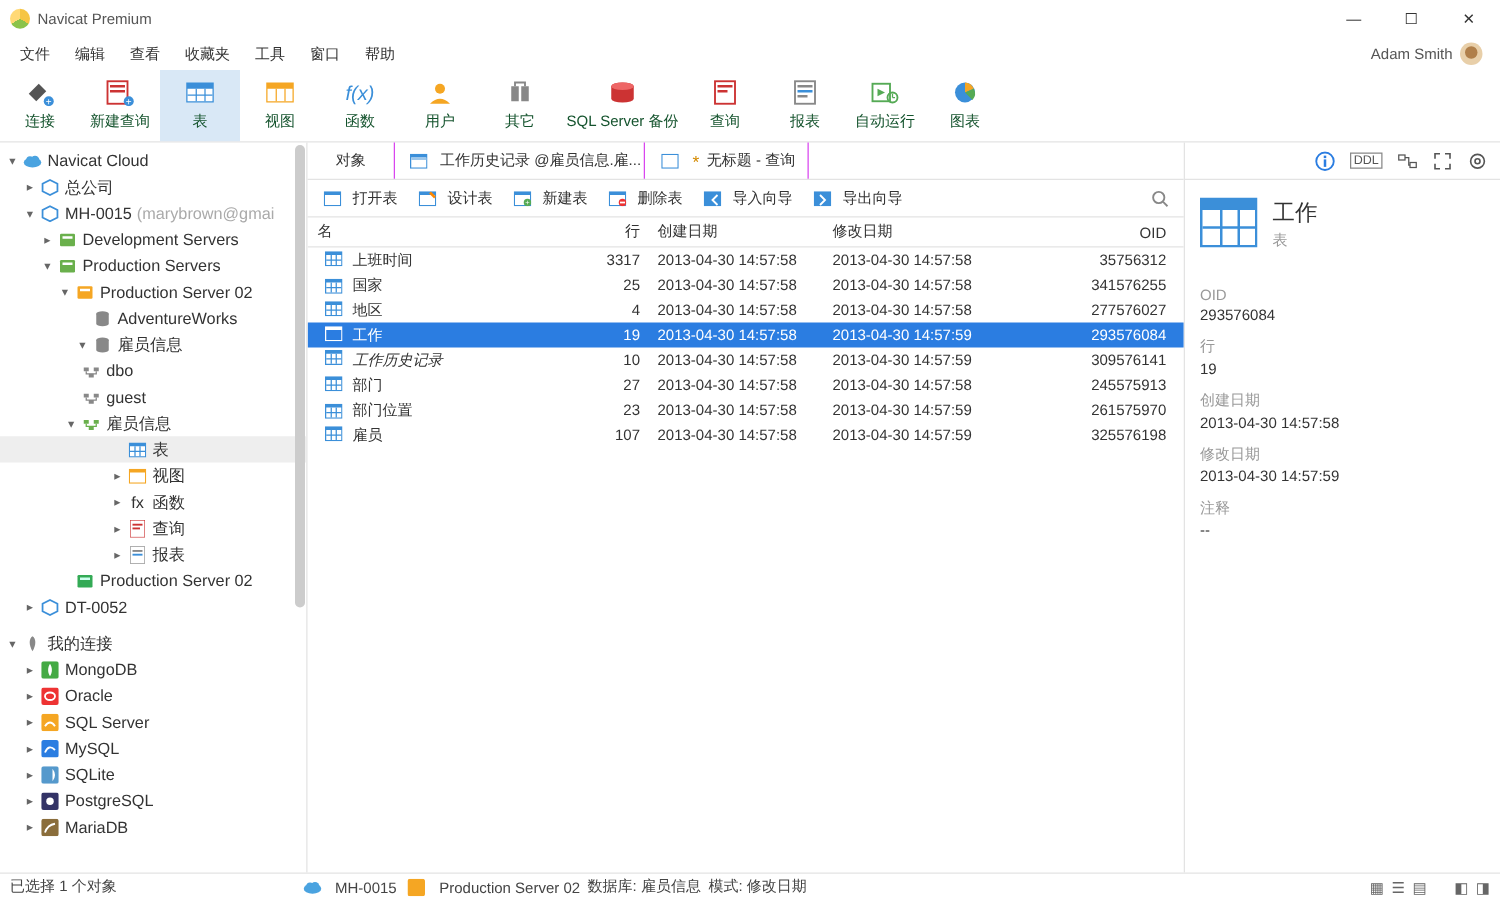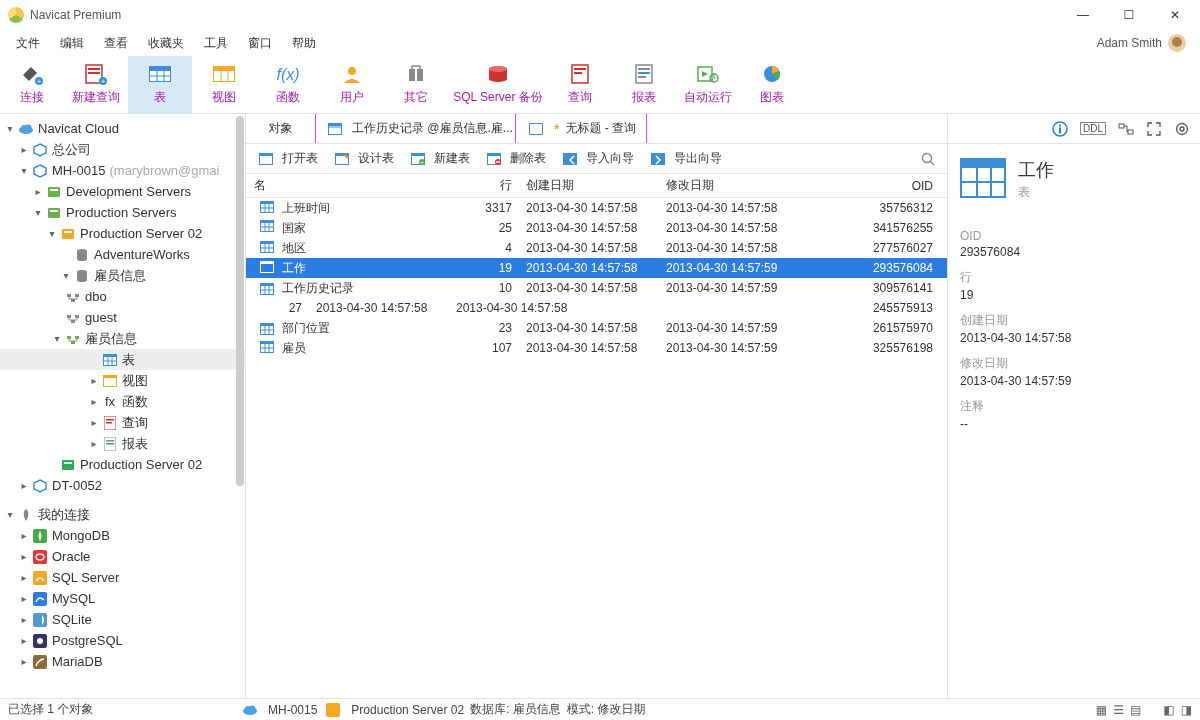--- a/index.html
+++ b/index.html
@@ -11,21 +11,21 @@
 .winbtns span { width: 26px; text-align: center; color: #333; cursor: default; }
 .menubar { height: 26px; display: flex; align-items: center; padding: 0 6px; color: #333; }
 .menubar .item { padding: 3px 10px; cursor: default; }
 .menubar .user { margin-left: auto; display: flex; align-items: center; gap: 6px; padding-right: 8px; color: #555; }
 .avatar { width: 18px; height: 18px; border-radius: 50%; background: #e8cfa9; position: relative; }
 .avatar::after { content: ""; position: absolute; left: 4px; top: 3px; width: 10px; height: 10px; border-radius: 50%; background: #b07f4a; }
 .toolbar { height: 58px; display: flex; align-items: stretch; border-bottom: 1px solid #e3e3e3; }
 .tbtn { width: 64px; display: flex; flex-direction: column; align-items: center; justify-content: center; gap: 4px; cursor: default; }
 .tbtn.active { background: #d9e8f6; }
 .tbtn .ic { width: 26px; height: 22px; display: flex; align-items: center; justify-content: center; }
-.tbtn .lbl { font-size: 12px; color: #a21caf; }
+.tbtn .lbl { font-size: 12px; color: #14532d; }
 svg { display: block; }
 .main { display: flex; height: calc(720px - 30px - 26px - 58px - 22px); }
 .sidebar { width: 246px; border-right: 1px solid #e3e3e3; overflow: hidden; position: relative; }
 .sidebar .scrollbar { position: absolute; right: 1px; top: 2px; width: 8px; height: 370px; background: #ccc; border-radius: 4px; }
 .tree { padding: 4px 0; font-size: 13px; }
 .node { display: flex; align-items: center; height: 21px; white-space: nowrap; cursor: default; }
 .node.sel { background: #eeeeee; }
 .arrow { width: 12px; text-align: center; color: #666; font-size: 10px; }
 .arrow.blank { visibility: hidden; }
 .nic { width: 16px; height: 16px; margin: 0 4px 0 2px; display: inline-flex; align-items: center; justify-content: center; }
@@ -616,21 +616,21 @@
                 </svg>
               </span>
               <span>上班时间</span>
             </div>
             <div class="col-rows">3317</div>
             <div class="col-cd">2013-04-30 14:57:58</div>
             <div class="col-md">2013-04-30 14:57:58</div>
             <div class="col-oid">35756312</div>
           </div>
           <div class="grow">
-            <div class="col-name" style="display:flex;align-items:flex-start;">
+            <div class="col-name" style="display:flex;align-items:flex-end;">
               <span class="ticon">
                 <svg width="14" height="12">
                   <rect width="14" height="12" fill="#3b8fd9"></rect>
                   <rect x="1" y="3" width="12" height="8" fill="#fff"></rect>
                   <line x1="1" y1="7" x2="13" y2="7" stroke="#3b8fd9"></line>
                   <line x1="5" y1="3" x2="5" y2="11" stroke="#3b8fd9"></line>
                   <line x1="9" y1="3" x2="9" y2="11" stroke="#3b8fd9"></line>
                 </svg>
               </span>
               <span>国家</span>
@@ -667,38 +667,50 @@
                 </svg>
               </span>
               <span>工作</span>
             </div>
             <div class="col-rows">19</div>
             <div class="col-cd">2013-04-30 14:57:58</div>
             <div class="col-md">2013-04-30 14:57:59</div>
             <div class="col-oid">293576084</div>
           </div>
           <div class="grow">
-            <div class="col-name" style="display:flex;align-items:flex-end;">
+            <div class="col-name" style="display:flex;align-items:flex-start;font-style:italic;">
               <span class="ticon">
                 <svg width="14" height="12">
                   <rect width="14" height="12" fill="#3b8fd9"></rect>
                   <rect x="1" y="3" width="12" height="8" fill="#fff"></rect>
                   <line x1="1" y1="7" x2="13" y2="7" stroke="#3b8fd9"></line>
                   <line x1="5" y1="3" x2="5" y2="11" stroke="#3b8fd9"></line>
                   <line x1="9" y1="3" x2="9" y2="11" stroke="#3b8fd9"></line>
                 </svg>
               </span>
               <span>工作历史记录</span>
             </div>
             <div class="col-rows">10</div>
             <div class="col-cd">2013-04-30 14:57:58</div>
             <div class="col-md">2013-04-30 14:57:59</div>
             <div class="col-oid">309576141</div>
           </div>
           <div class="grow">
+            <div class="col-name" style="display:flex;align-items:center;">
+              <span class="ticon">
+                <svg width="14" height="12">
+                  <rect width="14" height="12" fill="#3b8fd9"></rect>
+                  <rect x="1" y="3" width="12" height="8" fill="#fff"></rect>
+                  <line x1="1" y1="7" x2="13" y2="7" stroke="#3b8fd9"></line>
+                  <line x1="5" y1="3" x2="5" y2="11" stroke="#3b8fd9"></line>
+                  <line x1="9" y1="3" x2="9" y2="11" stroke="#3b8fd9"></line>
+                </svg>
+              </span>
+              <span>部门</span>
+            </div>
             <div class="col-rows">27</div>
             <div class="col-cd">2013-04-30 14:57:58</div>
             <div class="col-md">2013-04-30 14:57:58</div>
             <div class="col-oid">245575913</div>
           </div>
           <div class="grow">
             <div class="col-name" style="display:flex;align-items:flex-end;">
               <span class="ticon">
                 <svg width="14" height="12">
                   <rect width="14" height="12" fill="#3b8fd9"></rect>

